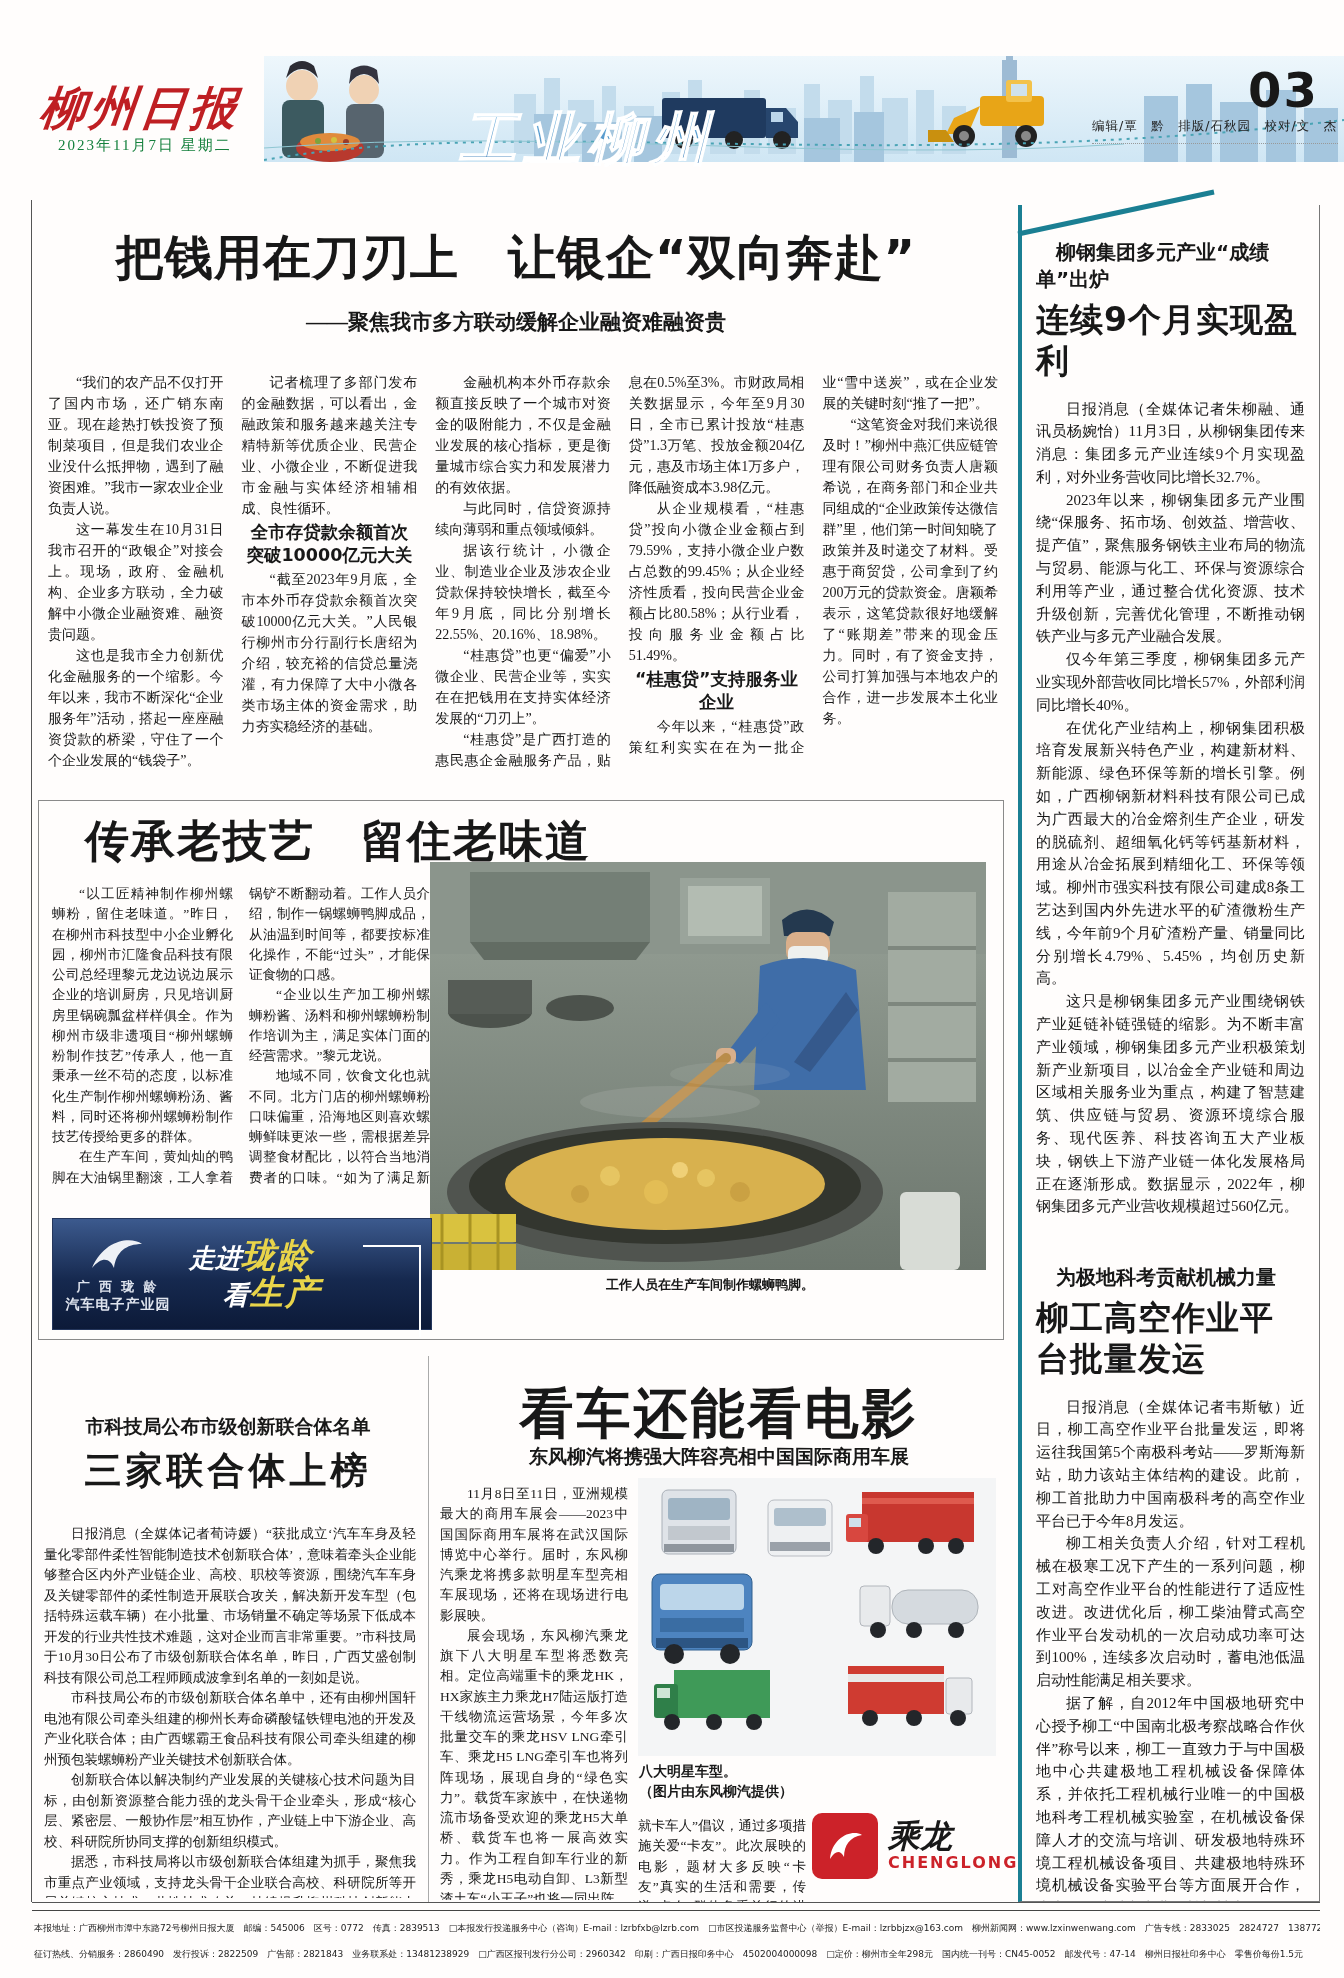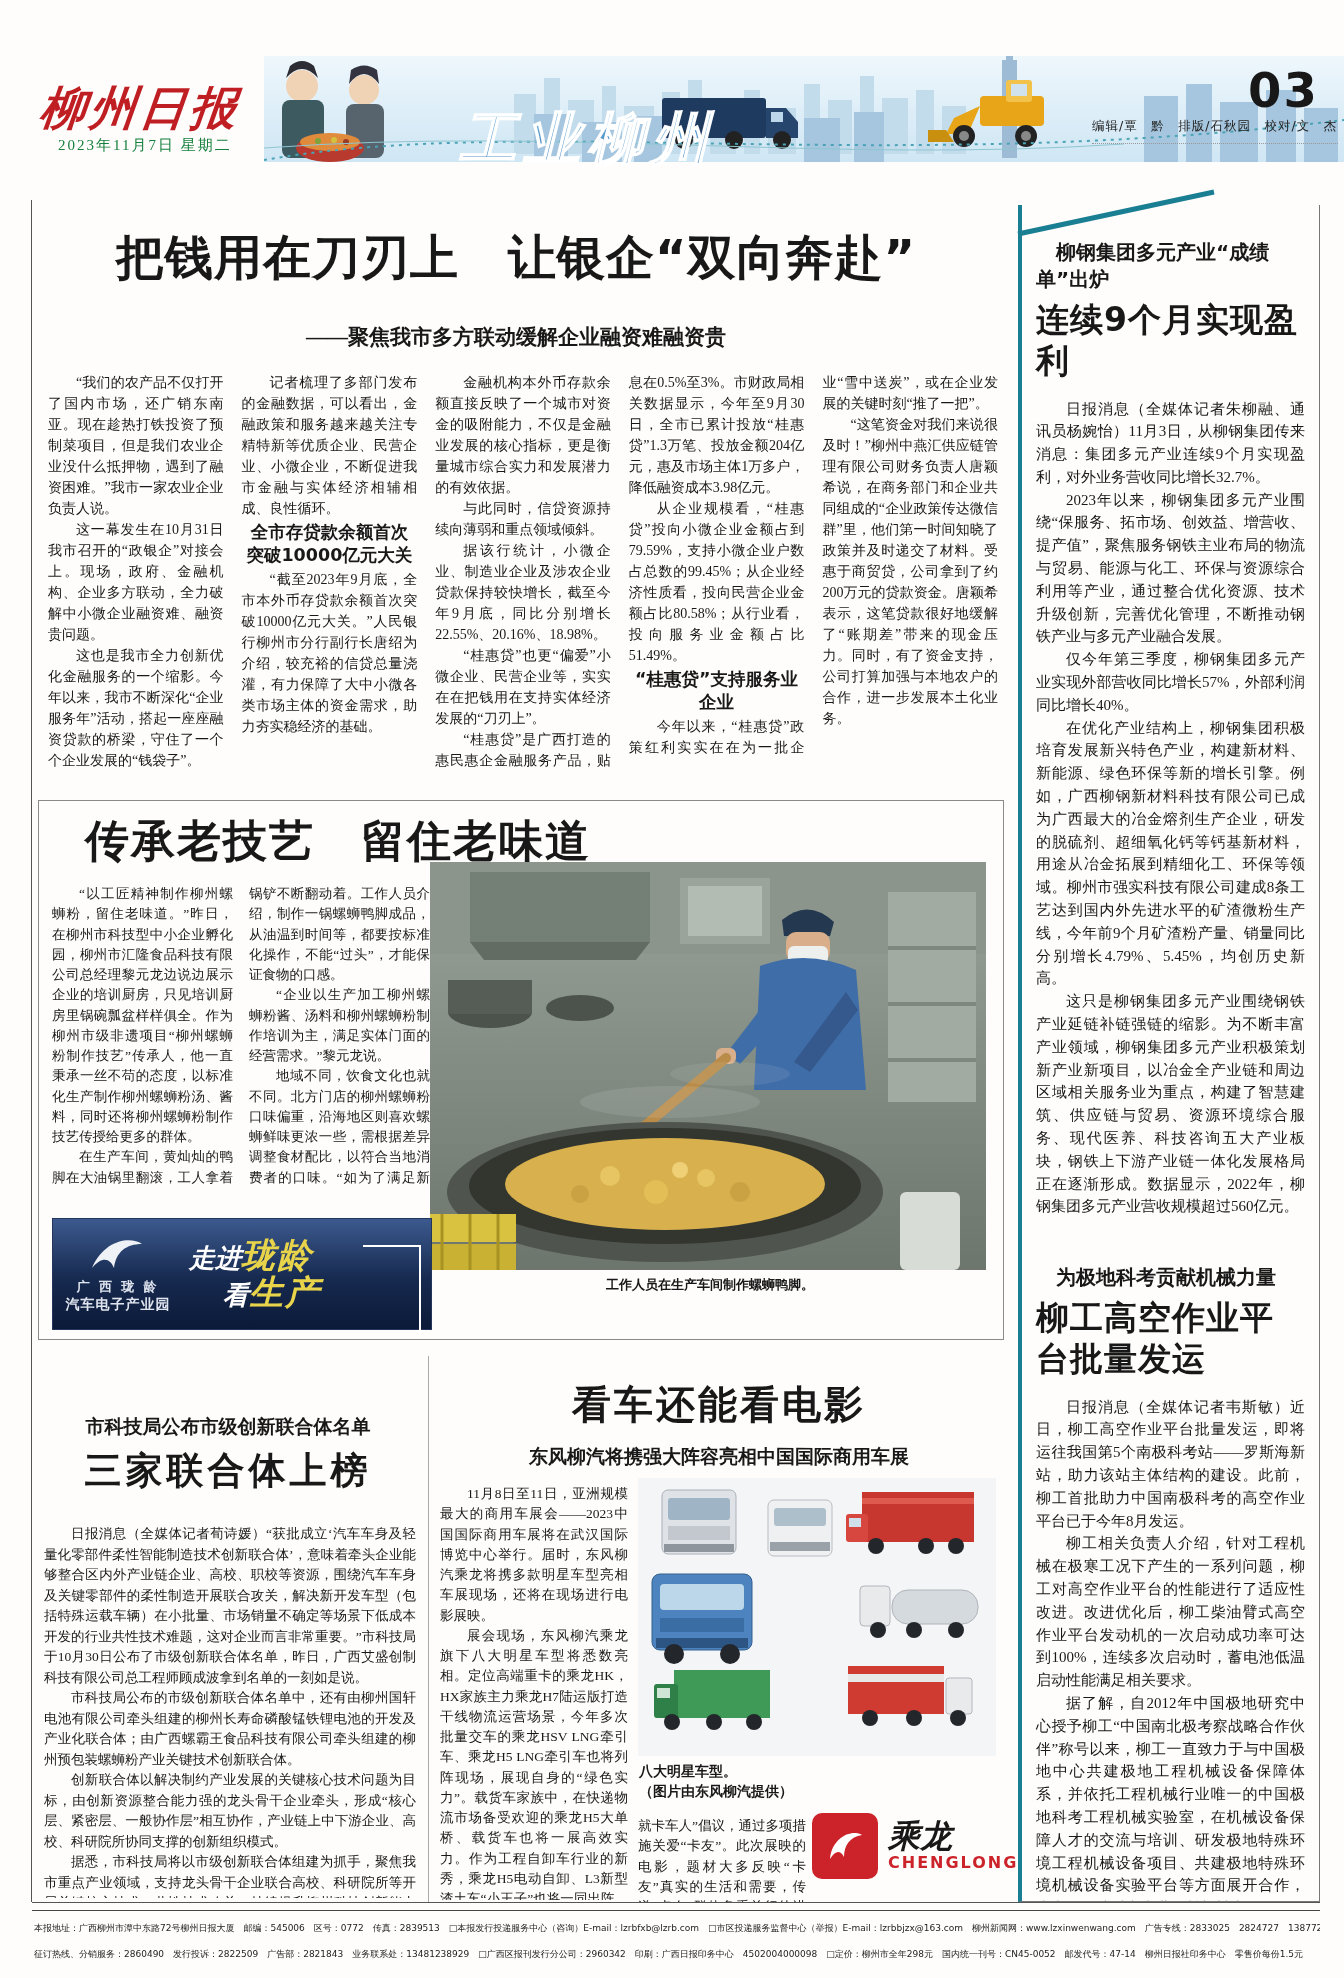--- a/index.html
+++ b/index.html
@@ -10,21 +10,21 @@
   
   #masthead-logo{left:40px;top:78px;font-size:46px;font-weight:bold;font-style:italic;color:#bf1f23;
      transform:skewX(-6deg);letter-spacing:4px;font-family:"DejaVu Serif",serif;}
   #masthead-date{left:58px;top:136px;font-size:15px;letter-spacing:2px;color:#15803d;}
   #page-number{left:1248px;top:62px;font-size:48px;font-weight:bold;font-family:"DejaVu Sans",sans-serif;letter-spacing:2px;}
   #editors{left:1092px;top:118px;width:246px;font-size:12.5px;color:#222;border-bottom:1px dotted #999;
      padding-bottom:8px;letter-spacing:1px;font-family:"DejaVu Sans",sans-serif;}
   
   #lead-headline{left:30px;top:226px;width:972px;text-align:center;font-size:48px;font-weight:bold;
      font-family:"DejaVu Sans",sans-serif;letter-spacing:1px;}
-  #lead-subtitle{left:30px;top:323px;width:972px;text-align:center;font-size:21px;font-weight:bold;}
+  #lead-subtitle{left:30px;top:308px;width:972px;text-align:center;font-size:21px;font-weight:bold;}
   #lead-body{left:48px;top:372px;width:950px;height:416px;column-count:5;column-gap:18px;
      font-size:14px;line-height:1.5;overflow:hidden;}
   p.b-p{margin:0;text-indent:2em;text-align:justify;}
   p.b-cont{margin:0;text-indent:0;text-align:justify;}
   p.b-h{margin:2px 4px;text-align:center;font-weight:bold;font-size:17.5px;line-height:1.3;
      font-family:"DejaVu Sans",sans-serif;}
   
   #heritage-box{left:38px;top:800px;width:964px;height:538px;border:1px solid #8a8a8a;}
   #heritage-headline{left:48px;top:812px;width:580px;text-align:center;font-size:44px;font-weight:bold;
      font-family:"DejaVu Sans",sans-serif;letter-spacing:2px;}
@@ -46,21 +46,21 @@
   #ad-bracket{position:absolute;right:10px;top:8px;width:56px;height:90px;
      border-top:2px solid #fff;border-right:2px solid #fff;}
   
   #alliance-kicker{left:40px;top:1414px;width:376px;text-align:center;font-size:19px;font-weight:bold;
      font-family:"DejaVu Sans",sans-serif;}
   #alliance-headline{left:40px;top:1446px;width:376px;text-align:center;font-size:37px;font-weight:bold;
      font-family:"DejaVu Sans",sans-serif;letter-spacing:4px;}
   #alliance-body{left:44px;top:1524px;width:372px;height:374px;font-size:13.5px;line-height:1.52;overflow:hidden;}
   #bottom-divider{left:428px;top:1356px;width:1px;height:546px;background:#aaa;}
   
-  #autoshow-headline{left:436px;top:1378px;width:566px;text-align:center;font-size:39px;font-weight:bold;
+  #autoshow-headline{left:436px;top:1378px;width:566px;text-align:center;font-size:54px;font-weight:bold;
      font-family:"DejaVu Sans",sans-serif;letter-spacing:3px;}
   #autoshow-subtitle{left:436px;top:1444px;width:566px;text-align:center;font-size:19px;font-weight:bold;}
   #autoshow-col1{left:440px;top:1484px;width:188px;height:416px;font-size:13.5px;line-height:1.5;overflow:hidden;}
   #trucks{left:638px;top:1478px;width:358px;height:278px;background:#fff;}
   #autoshow-caption{left:639px;top:1762px;width:168px;font-size:14px;font-weight:bold;line-height:1.4;
      font-family:"DejaVu Sans",sans-serif;}
   #autoshow-col2{left:638px;top:1816px;width:168px;height:86px;font-size:13.5px;line-height:1.5;overflow:hidden;}
   #brand-block{left:812px;top:1790px;width:184px;height:112px;display:flex;align-items:center;gap:10px;}
   #brand-mark{width:66px;height:66px;border-radius:10px;background:#cc2229;flex:none;display:flex;
      align-items:center;justify-content:center;}

